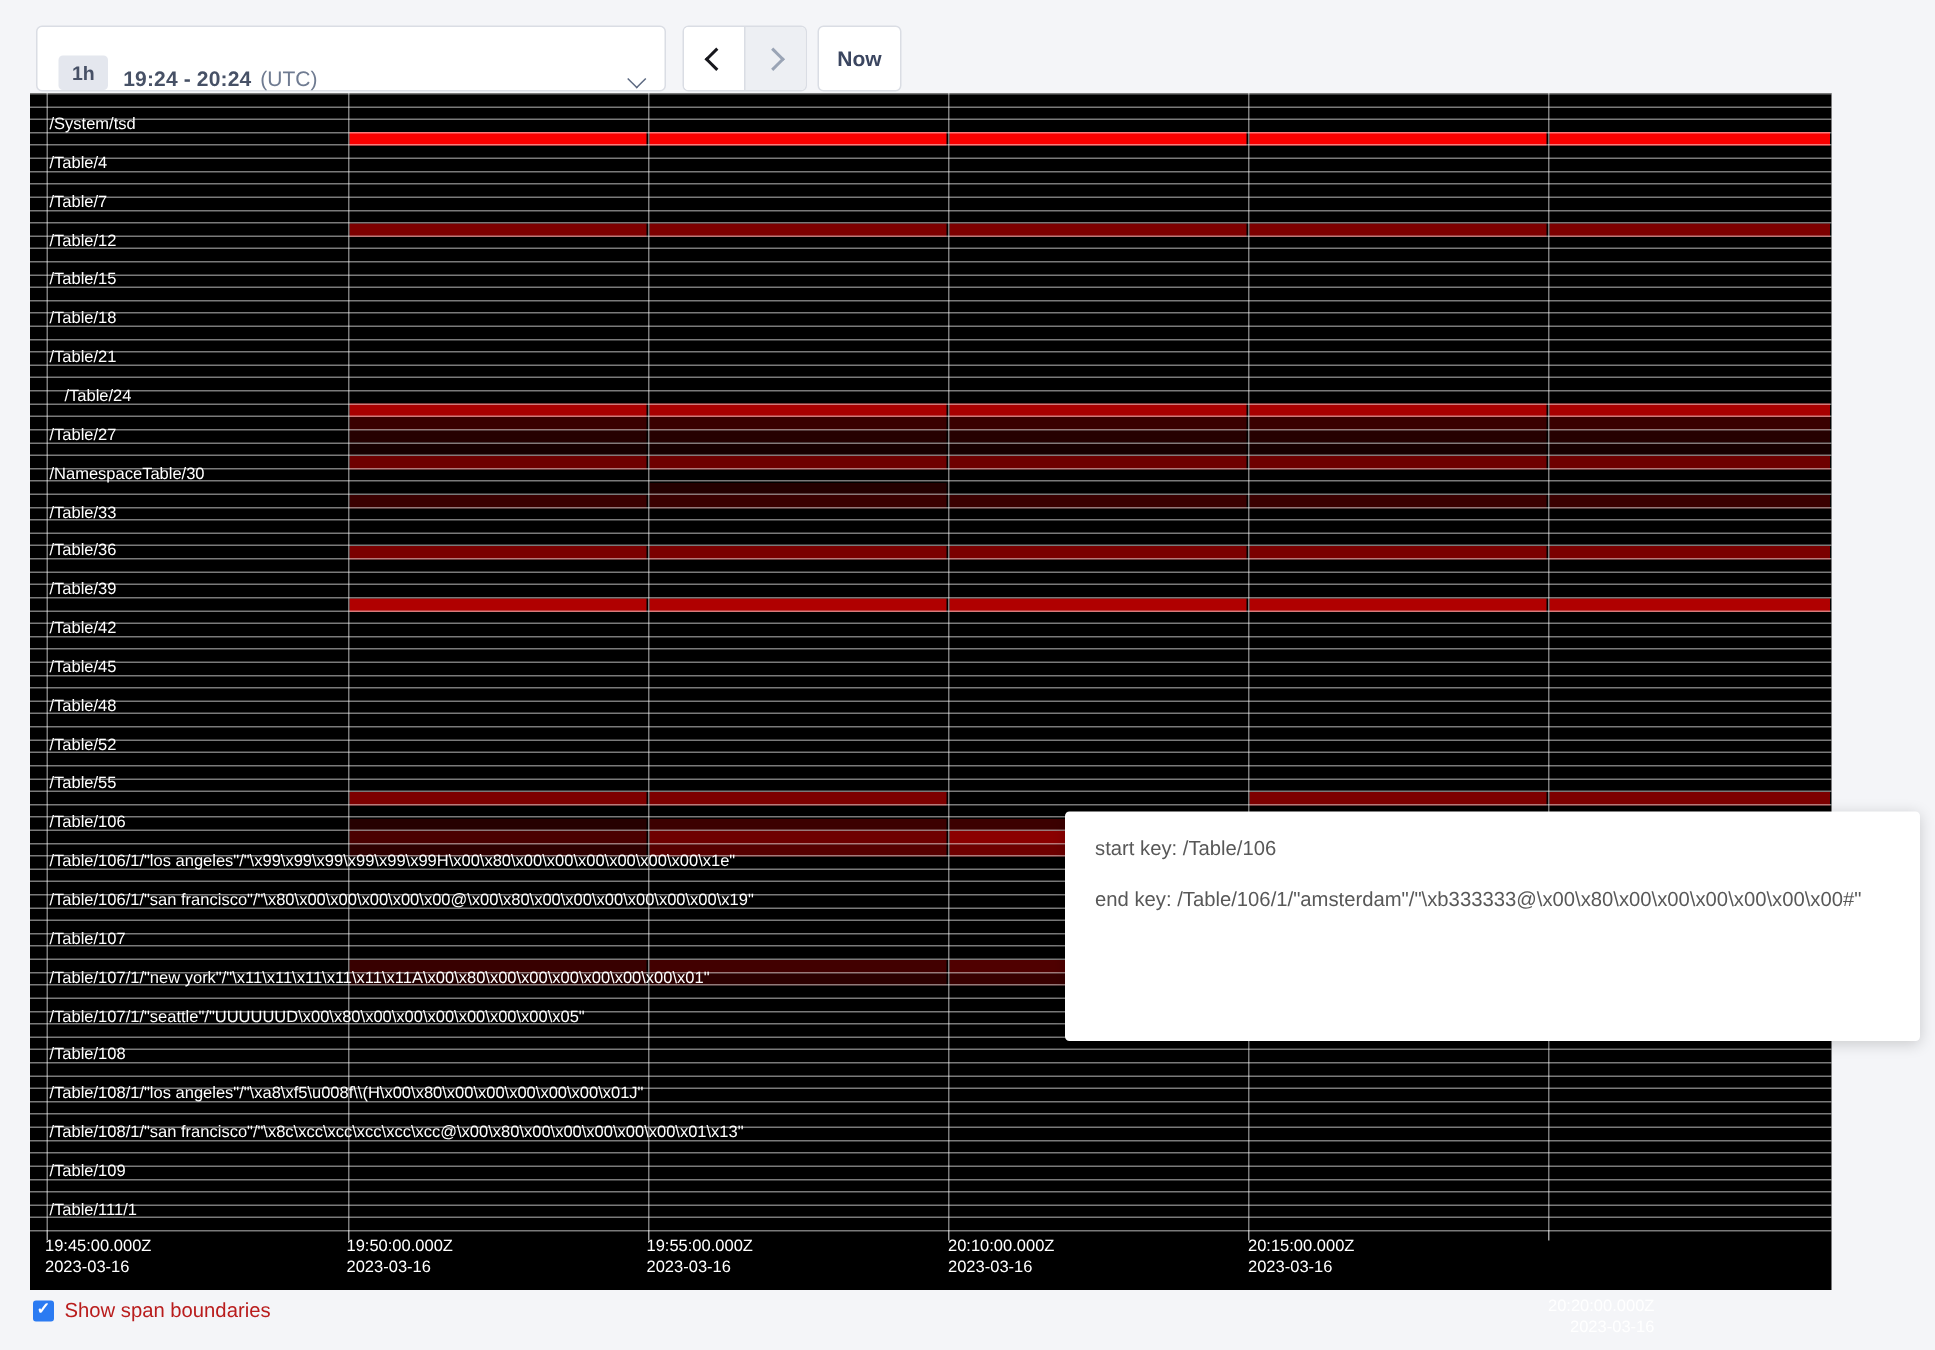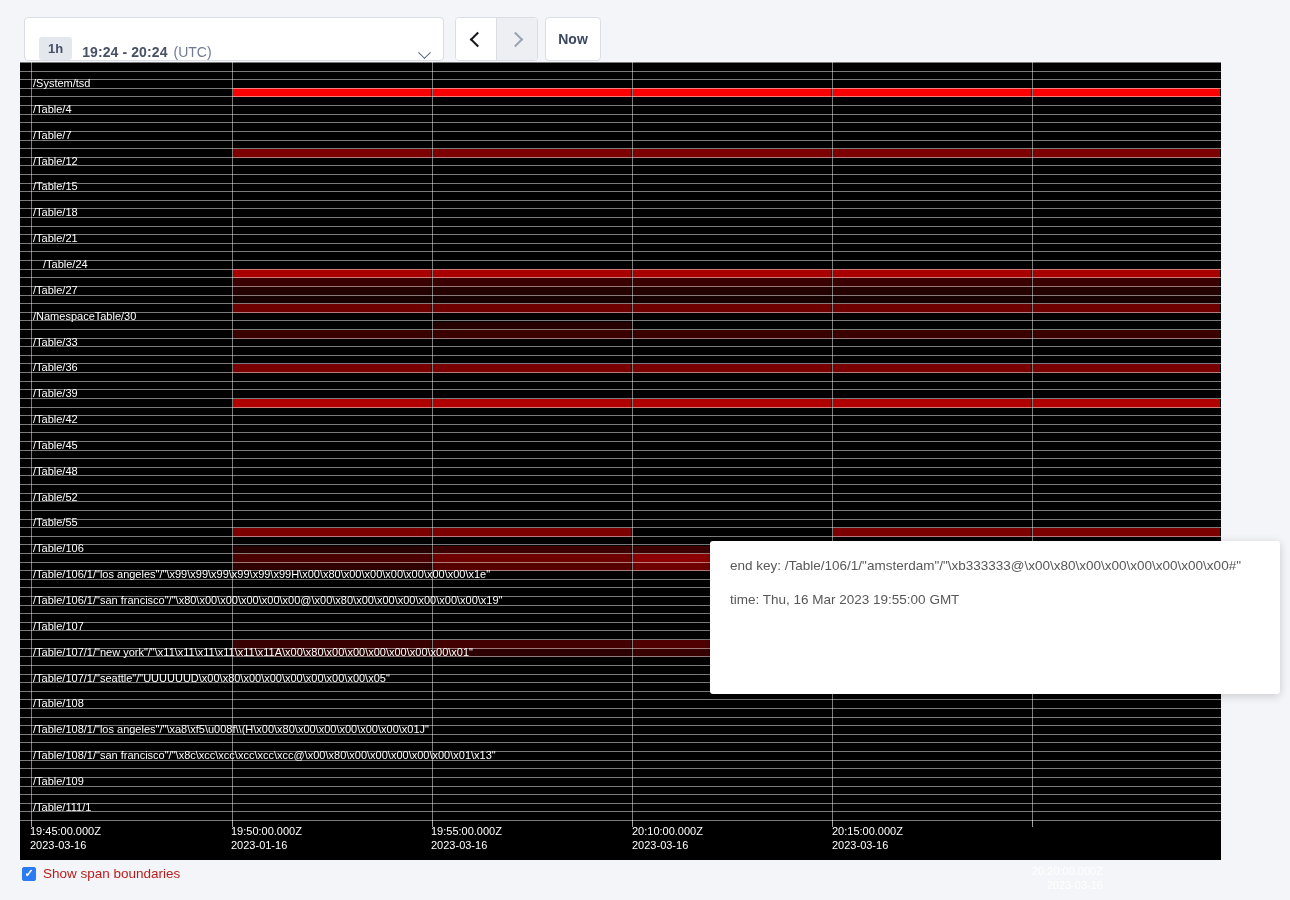--- a/index.html
+++ b/index.html
@@ -299,32 +299,32 @@
     <div class="rowlab" style="left: 13px; top: 584px;">/Table/107/1/"new york"/"\x11\x11\x11\x11\x11\x11A\x00\x80\x00\x00\x00\x00\x00\x00\x01"</div>
     <div class="rowlab" style="left: 13px; top: 610px;">/Table/107/1/"seattle"/"UUUUUUD\x00\x80\x00\x00\x00\x00\x00\x00\x05"</div>
     <div class="rowlab" style="left: 13px; top: 635px;">/Table/108</div>
     <div class="rowlab" style="left: 13px; top: 661px;">/Table/108/1/"los angeles"/"\xa8\xf5\u008f\\(H\x00\x80\x00\x00\x00\x00\x00\x01J"</div>
     <div class="rowlab" style="left: 13px; top: 687px;">/Table/108/1/"san francisco"/"\x8c\xcc\xcc\xcc\xcc\xcc@\x00\x80\x00\x00\x00\x00\x00\x01\x13"</div>
     <div class="rowlab" style="left: 13px; top: 713px;">/Table/109</div>
     <div class="rowlab" style="left: 13px; top: 739px;">/Table/111/1</div>
     <div class="axislab" style="left: 10px; top: 762px;">19:45:00.000Z
 2023-03-16</div>
     <div class="axislab" style="left: 211px; top: 762px;">19:50:00.000Z
-2023-01-16</div>
+2023-03-16</div>
     <div class="axislab" style="left: 411px; top: 762px;">19:55:00.000Z
 2023-03-16</div>
     <div class="axislab" style="left: 612px; top: 762px;">20:10:00.000Z
 2023-03-16</div>
     <div class="axislab" style="left: 812px; top: 762px;">20:15:00.000Z
 2023-03-16</div>
     <div class="axislab" style="left: 1012px; top: 802px; text-align: right;">20:20:00.000Z
 2023-03-16</div>
   </div>
 
 <div class="tooltip" id="tooltip">
+    <div class="tline">start key: /Table/106</div>
     <div class="tline">end key: /Table/106/1/"amsterdam"/"\xb333333@\x00\x80\x00\x00\x00\x00\x00\x00#"</div>
-    <div class="tline">time: Thu, 16 Mar 2023 19:55:00 GMT</div>
   </div>
 
 <div class="footer">
   <span class="checkbox" id="span-checkbox"></span>
   <span class="cb-label">Show span boundaries</span>
 </div>
 
 </body></html>

